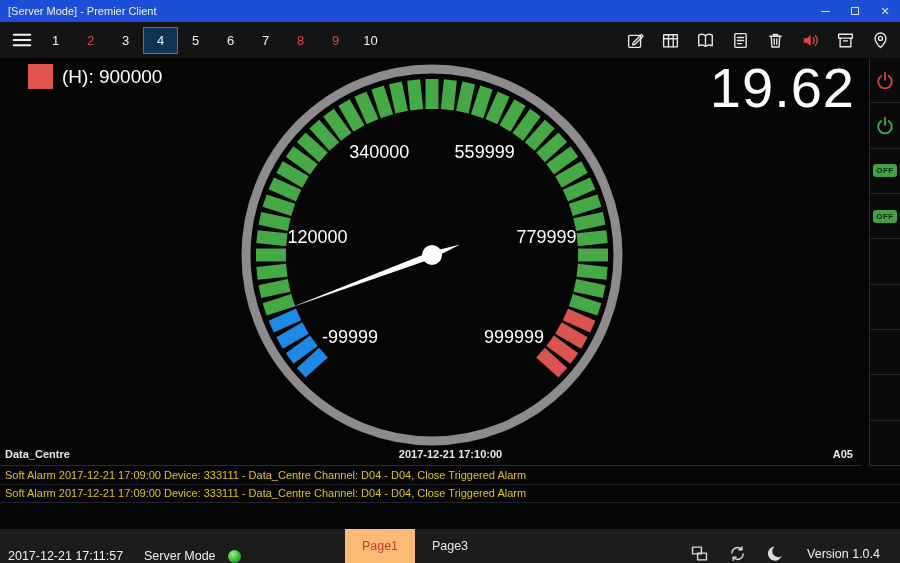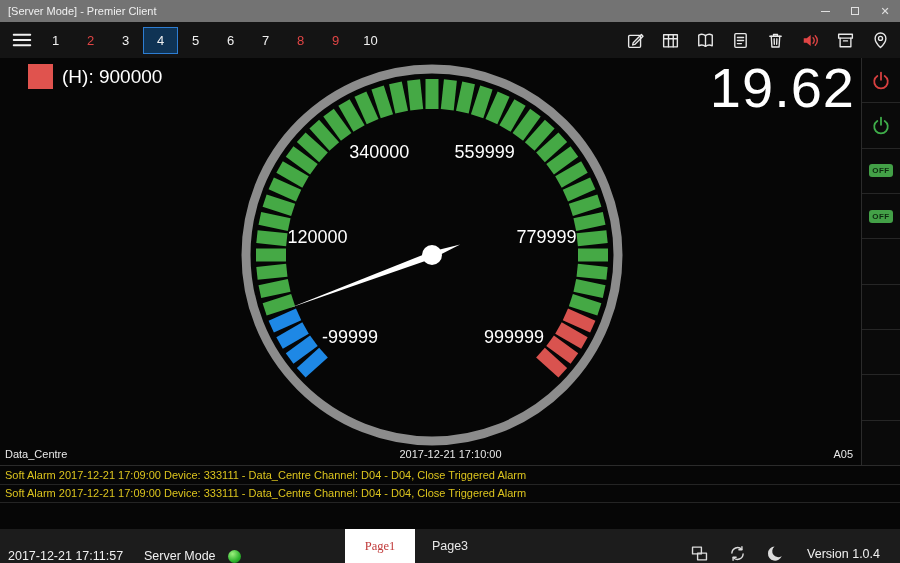--- a/index.html
+++ b/index.html
@@ -1,21 +1,21 @@
 <!DOCTYPE html>
 <html><head>
 <meta charset="utf-8">
 <style>
   * { box-sizing: border-box; margin: 0; padding: 0; }
   html,body { width:900px; height:563px; overflow:hidden; background:#000;
     font-family:"Liberation Sans","DejaVu Sans",sans-serif; }
   .app { position:relative; width:900px; height:563px; background:#060606; color:#fff; }
 
   
-  .titlebar { position:absolute; top:0; left:0; right:0; height:22px; background:#737373;
+  .titlebar { position:absolute; top:0; left:0; right:0; height:22px; background:#1d4ed8;
     display:flex; align-items:center; }
   .title-text { font-size:11px; color:#f0f0f0; padding-left:8px; }
   .win-controls { margin-left:auto; display:flex; height:100%; }
   .win-btn { width:30px; display:flex; align-items:center; justify-content:center;
     color:#e0e0e0; font-size:11px; }
   .min-glyph { width:9px; border-top:1px solid #e0e0e0; display:block; }
   .max-glyph { width:8px; height:8px; border:1px solid #e0e0e0; display:block; }
 
   
   .toolbar { position:absolute; top:22px; left:0; right:0; height:36px; background:#141414;
@@ -36,27 +36,27 @@
     border-bottom:1px solid #2b2b2b; }
   .legend { position:absolute; top:6px; left:8px; }
   .legend-row { display:flex; align-items:center; margin-bottom:9px;padding-left:20px; }
   .swatch { width:25px; height:25px; margin-right:9px; }
   .legend-label { font-size:19px; color:#fff; }
   .big-value { position:absolute; top:2px; right:6px; font-size:56px; font-weight:300;
     color:#fff; letter-spacing:1px; line-height:1; }
   .gauge-wrap { position:absolute; left:237px; top:2px; width:390px; height:390px; }
   .gauge-wrap text { font-family:"Liberation Sans","DejaVu Sans",sans-serif; }
   .gauge-footer { position:absolute; bottom:2px; left:0; right:0; height:15px;
-    font-size:11px; color:#e8e8e8; }
+    font-size:11px; color:#e8e8e8;font-weight:bold; }
   .gf-device { position:absolute; left:5px; }
   .gf-time { position:absolute; left:0; right:0; text-align:center;margin-left:40px; }
   .gf-channel { position:absolute; right:8px; }
 
   
-  .sidebar { position:absolute; top:58px; right:0; width:39px; height:408px;
+  .sidebar { position:absolute; top:58px; right:0; width:31px; height:408px;
     border-left:1px solid #2b2b2b; border-bottom:1px solid #2b2b2b;
     display:flex; flex-direction:column; background:#0a0a0a; }
   .side-cell { flex:1; border-bottom:1px solid #262626; display:flex; align-items:center; justify-content:center; }
   .side-cell:last-child { border-bottom:none; }
   .off-pill { font-size:8px; font-weight:bold; color:#0e2b10; background:#43a047;
     padding:2px 3px; border-radius:3px; letter-spacing:.5px; }
 
   
   .alarms { position:absolute; top:467px; left:0; right:0; }
   .alarm-row { height:18px; line-height:17px; border-bottom:1px solid #242424;
@@ -278,21 +278,21 @@
   <div class="alarms">
       <div class="alarm-row">Soft Alarm 2017-12-21 17:09:00 Device: 333111 - Data_Centre Channel: D04 - D04, Close Triggered Alarm</div>
       <div class="alarm-row">Soft Alarm 2017-12-21 17:09:00 Device: 333111 - Data_Centre Channel: D04 - D04, Close Triggered Alarm</div>
     </div>
 
   <div class="statusbar">
     <span class="sb-time">2017-12-21 17:11:57</span>
     <span class="sb-mode">Server Mode</span>
     <span class="sb-dot"></span>
     <div class="sb-tabs">
-        <div class="sb-tab" style="background: #ffffff; color: rgb(192, 58, 58); font-family: Liberation Serif, serif;">Page1</div>
+        <div class="sb-tab" style="background: #fdba74; color: rgb(192, 58, 58);">Page1</div>
         <div class="sb-tab">Page3</div>
       </div>
     <div class="sb-right">
       <span id="sb-icons" style="display:flex;gap:19px;">
           <span class="sb-icon">
             <svg viewBox="0 0 18 18" fill="none" stroke="currentColor" stroke-width="1.3" stroke-linecap="round" stroke-linejoin="round">
               <rect x="2.4" y="3" width="8.4" height="6.4"></rect>
               <rect x="7.2" y="8.6" width="8.4" height="6.4"></rect>
             </svg>
           </span>

